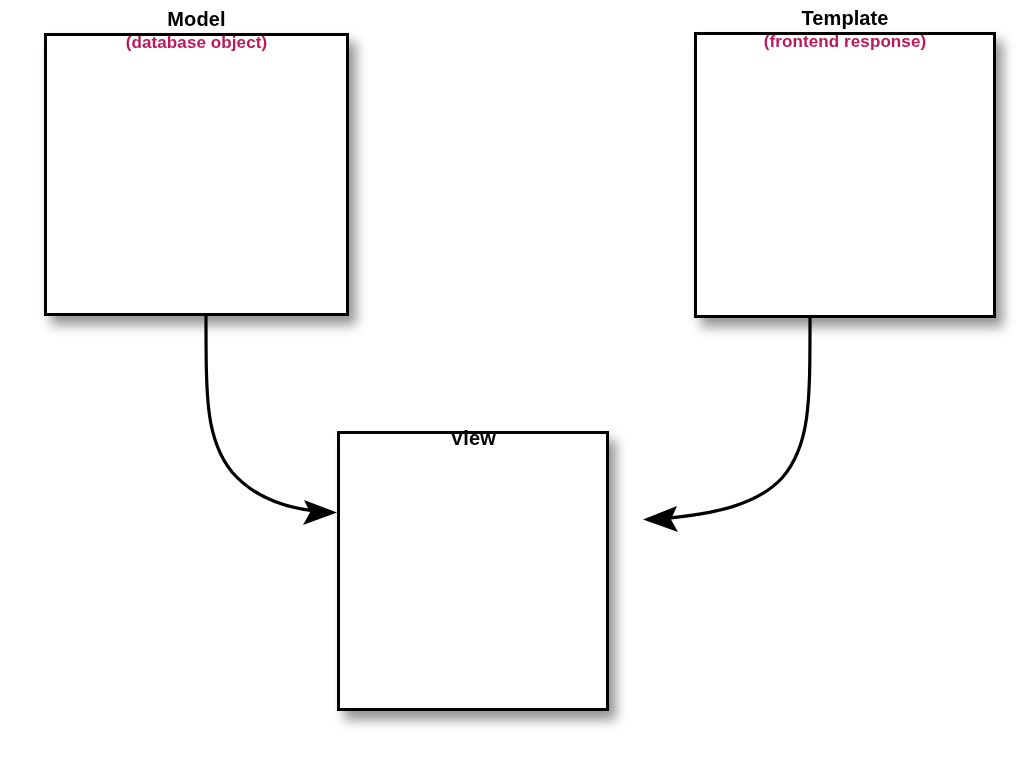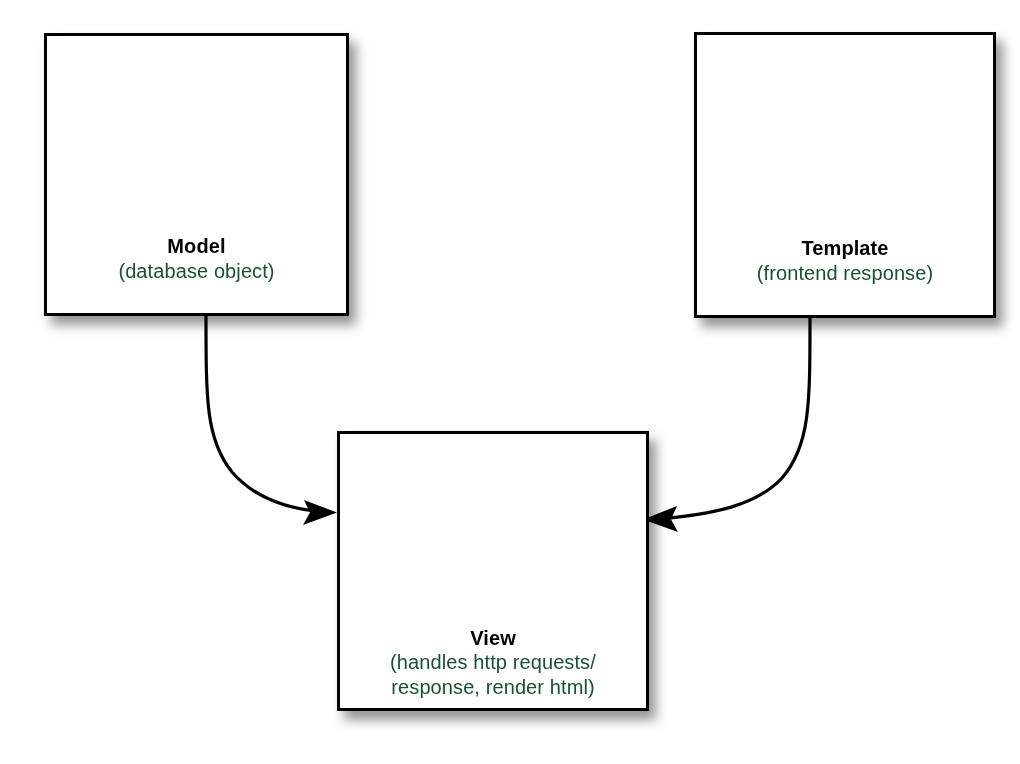--- a/index.html
+++ b/index.html
@@ -28,48 +28,48 @@
     height: 764px;
     pointer-events: none;
   }
   .node {
     position: absolute;
     background: #ffffff;
     border: 3px solid #000000;
     box-sizing: border-box;
     box-shadow: 7px 9px 11px rgba(0,0,0,0.42);
     display: flex;
-    align-items: flex-end;
+    align-items: flex-start;
     justify-content: center;
     text-align: center;
   }
   .node-inner {
     width: 100%;
     padding: 0 6px;
     box-sizing: border-box;
   }
   .node-title {
     font-size: 20px;
     font-weight: bold;
     color: #000000;
     line-height: 1.24;
     letter-spacing: 0.1px;
   }
   .node-sub {
-    font-size: 20px;
-    font-weight: normal;
-    color: #14532d;
+    font-size: 17px;
+    font-weight: bold;
+    color: #be185d;
     line-height: 1.24;
     letter-spacing: 0.1px;
     white-space: pre-line;
   }
 
   #node-model    { left: 44px;  top: 33px;  width: 305px; height: 283px; }
   #node-template { left: 694px; top: 32px;  width: 302px; height: 286px; }
-  #node-view     { left: 337px; top: 431px; width: 312px; height: 280px; }
+  #node-view     { left: 337px; top: 431px; width: 272px; height: 280px; }
 
   
   #node-model .node-inner    { transform: translateY(-29px); }
   #node-template .node-inner { transform: translateY(-29px); }
   #node-view .node-inner     { transform: translateY(-8px); }
 </style>
 </head>
 <body>
 
 <div id="canvas">
@@ -101,18 +101,16 @@
   <div class="node" id="node-template">
     <div class="node-inner">
       <div class="node-title">Template</div>
       <div class="node-sub">(frontend response)</div>
     </div>
   </div>
 
   <div class="node" id="node-view">
     <div class="node-inner">
       <div class="node-title">View</div>
-      <div class="node-sub">(handles http requests/
-response, render html)</div>
     </div>
   </div>
 
 </div>
 
 </body></html>

